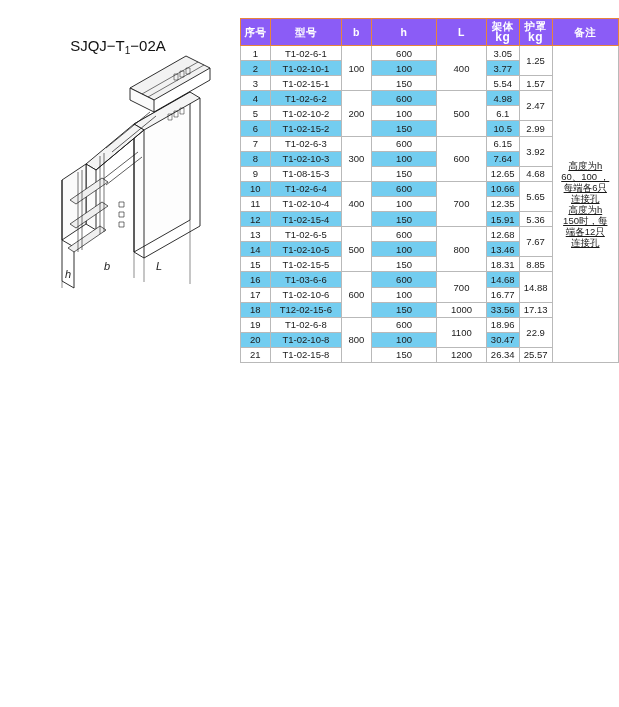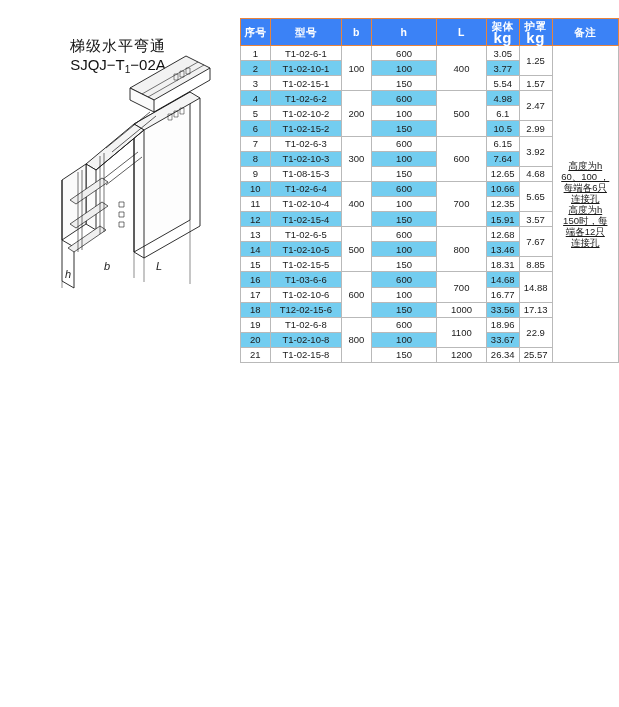--- a/index.html
+++ b/index.html
@@ -43,31 +43,31 @@
     font-size:9.5px;
     line-height:11px;
     text-align:center;
     vertical-align:middle;
     padding:0;
     height:14.1px;
     color:#1a1a1a;
     font-family:"Liberation Sans","DejaVu Sans",sans-serif;
   }
   table.spec th{
-    background:#3b82f6;
+    background:#8b5cf6;
     color:#ffffff;
     font-weight:700;
     font-size:10.5px;
     line-height:11px;
     height:26px;
     border:1px solid #E8833C;
     letter-spacing:0.5px;
     margin-top:8px;
   }
-  table.spec th .unit{display:block;font-size:15px;font-weight:700;}
+  table.spec th .unit{display:block;font-size:12px;font-weight:700;}
   td.hl{background:#73CDF0;}
   td.rem{
     font-size:9px;line-height:15.5px;
     color:#1a1a1a;
     padding:0 2px;
     text-decoration:underline;
   }
   
   #table-1 col.c-no{width:30px;}
   #table-1 col.c-model{width:72px;}
@@ -82,21 +82,20 @@
 </style>
 </head>
 <body>
 
 <div class="page">
 
   <div class="block" id="block-1">
 
     <div class="figure">
       <div class="fig-title" id="fig-title-1">
-        <div>梯级水平弯通</div>
         <div class="code"><span>SJQJ−T</span><span class="sub">1</span><span>−02A</span></div>
       </div>
 
       <div class="fig-art" id="fig-art-1">
         <svg viewBox="0 0 200 238" width="200" height="238">
           <g fill="none" stroke="#1a1a1a" stroke-width="0.9" stroke-linejoin="round">
 
             <path d="M100 72 L156 40 L156 168 L100 200 Z" fill="#fdfdfd"></path>
             <path d="M100 200 L100 72"></path>
 
@@ -274,21 +273,21 @@
               <td>11</td>
               <td>T1-02-10-4</td>
               <td>100</td>
               <td>12.35</td>
             </tr>
             <tr>
               <td class="hl">12</td>
               <td class="hl">T1-02-15-4</td>
               <td class="hl">150</td>
               <td class="hl">15.91</td>
-              <td>3.57</td>
+              <td>5.36</td>
             </tr>
             <tr>
               <td>13</td>
               <td>T1-02-6-5</td>
               <td rowspan="3">500</td>
               <td>600</td>
               <td rowspan="3">800</td>
               <td>12.68</td>
               <td rowspan="2">7.67</td>
             </tr>
@@ -334,21 +333,21 @@
               <td rowspan="3">800</td>
               <td>600</td>
               <td rowspan="2">1100</td>
               <td>18.96</td>
               <td rowspan="2">22.9</td>
             </tr>
             <tr>
               <td class="hl">20</td>
               <td class="hl">T1-02-10-8</td>
               <td class="hl">100</td>
-              <td class="hl">33.67</td>
+              <td class="hl">30.47</td>
             </tr>
             <tr>
               <td>21</td>
               <td>T1-02-15-8</td>
               <td>150</td>
               <td>1200</td>
               <td>26.34</td>
               <td>25.57</td>
             </tr>
           </tbody>

